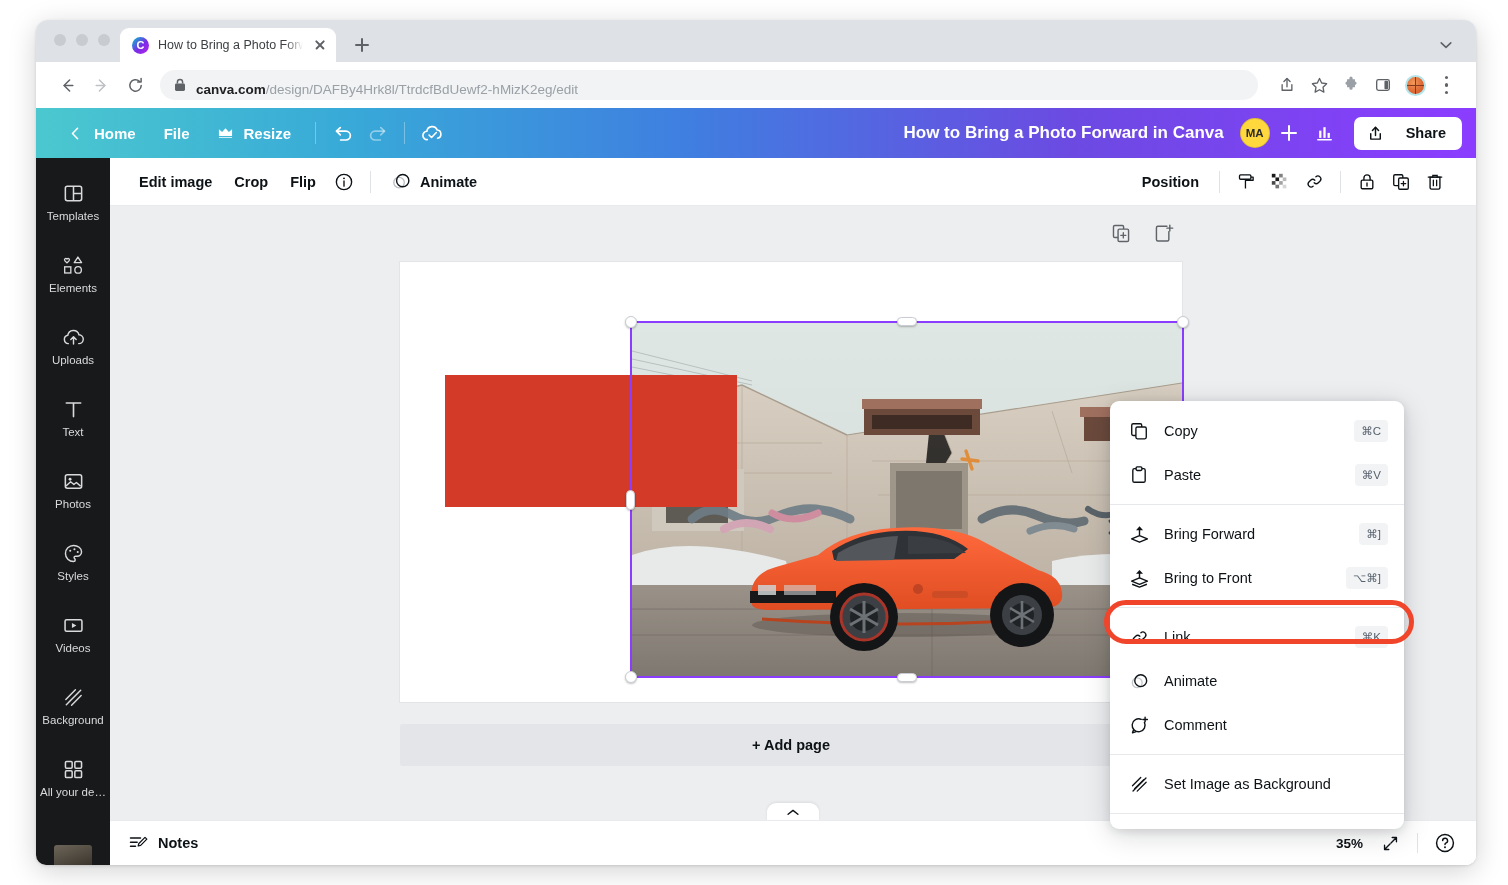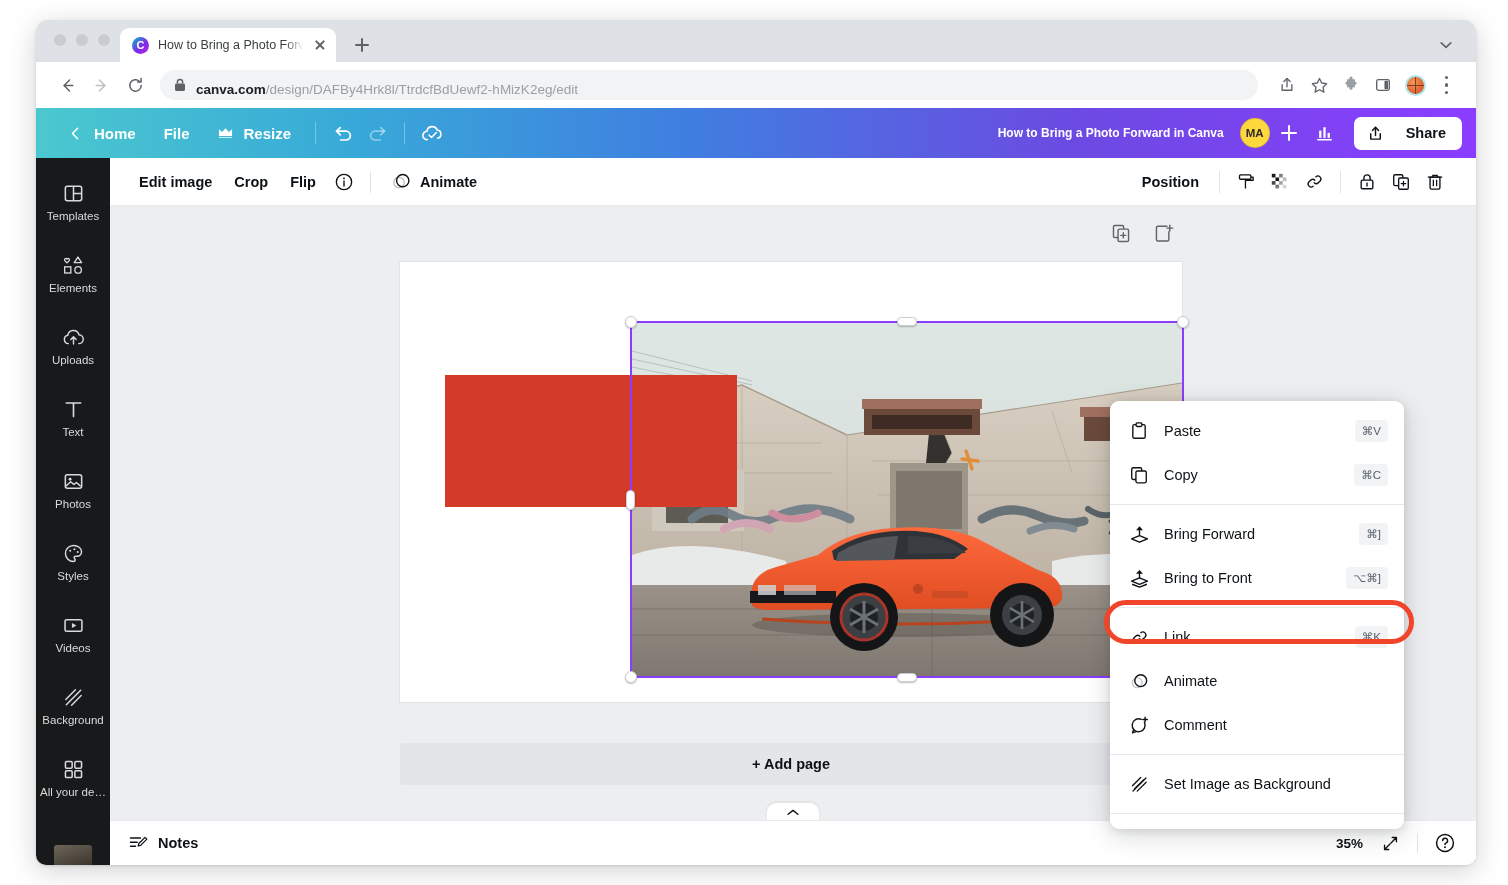--- a/index.html
+++ b/index.html
@@ -95,21 +95,21 @@
     display:flex; align-items:center; padding: 0 14px 0 18px; color:#fff;
   }
   .ct-left { display:flex; align-items:center; gap:0px; }
   .ct-item {
     display:flex; align-items:center; gap:11px; font-size:15px; font-weight:700;
     padding: 7px 14px; border-radius:6px; cursor:pointer; color:#fff; white-space:nowrap;
   }
   .ct-sep { width:1px; height:22px; background:rgba(255,255,255,.32); margin: 0 10px; }
   .ct-icobtn { width:34px; height:34px; display:flex; align-items:center; justify-content:center; border-radius:6px; cursor:pointer; }
   .ct-title {
-    flex:1 1 auto; text-align:right; font-size:12px; font-weight:700;
+    flex:1 1 auto; text-align:right; font-size:17px; font-weight:700;
     padding-right: 16px; white-space:nowrap; overflow:hidden;
   }
   .ct-right { display:flex; align-items:center; gap:6px; }
   .ma-avatar {
     width:30px; height:30px; border-radius:50%; background:#ffd83d; color:#2b2b2b;
     display:flex; align-items:center; justify-content:center;
     font-size:11.5px; font-weight:800; border:1.5px solid rgba(0,0,0,.12); cursor:pointer;
   }
   .plusbtn { width:26px; height:26px; position:relative; cursor:pointer; }
   .plusbtn::before, .plusbtn::after { content:''; position:absolute; background:#fff; border-radius:2px; }
@@ -169,21 +169,21 @@
   }
   .sel-box {
     position:absolute; left: 230px; top: 59px; width: 554px; height: 357px;
     border: 2px solid #8b3dff; pointer-events:none;
   }
   .handle { position:absolute; background:#fff; border:1px solid #c9cdd3; box-shadow:0 1px 2px rgba(0,0,0,.25); }
   .h-corner { width:12px; height:12px; border-radius:50%; }
   .h-edge-v { width:9px; height:20px; border-radius:5px; }
   .h-edge-h { width:20px; height:9px; border-radius:5px; }
   .addpage {
-    position:absolute; left: 290px; top: 537px; width: 782px; height: 42px;
+    position:absolute; left: 290px; top: 518px; width: 782px; height: 42px;
     background:#e4e5e8; border-radius:2px; display:flex; align-items:center; justify-content:center;
     font-size:14.5px; font-weight:700; color:#0d1216; cursor:pointer;
   }
   .collapse-tab {
     position:absolute; left: 50%; transform: translateX(-50%); bottom: -1px;
     width: 52px; height: 18px; background:#fff; border-radius: 9px 9px 0 0;
     display:flex; align-items:center; justify-content:center; cursor:pointer;
     box-shadow: 0 -1px 3px rgba(0,0,0,.08);
   }
 
@@ -691,37 +691,37 @@
           </div>
         </div>
       </div>
     </div>
 
     <div class="ctxmenu">
 
       <div class="mi">
         <span class="mi-ico">
           <svg viewBox="0 0 22 22" width="20" height="20">
+                <rect x="3" y="3" width="11" height="13" rx="1.6" fill="none" stroke="#0d1216" stroke-width="1.5"></rect>
+                <rect x="7.6" y="6.6" width="11.4" height="13" rx="1.6" fill="#fff" stroke="#0d1216" stroke-width="1.5"></rect>
+              </svg>
+        </span>
+        <span class="mi-label">Copy</span>
+        <span class="mi-kbd">⌘C</span>
+      </div>
+
+      <div class="mi">
+        <span class="mi-ico">
+          <svg viewBox="0 0 22 22" width="20" height="20">
                 <rect x="4.2" y="4" width="13.6" height="15" rx="1.8" fill="none" stroke="#0d1216" stroke-width="1.5"></rect>
                 <rect x="7.8" y="2" width="6.4" height="4" rx="1.2" fill="#fff" stroke="#0d1216" stroke-width="1.5"></rect>
               </svg>
         </span>
         <span class="mi-label">Paste</span>
         <span class="mi-kbd">⌘V</span>
-      </div>
-
-      <div class="mi">
-        <span class="mi-ico">
-          <svg viewBox="0 0 22 22" width="20" height="20">
-                <rect x="3" y="3" width="11" height="13" rx="1.6" fill="none" stroke="#0d1216" stroke-width="1.5"></rect>
-                <rect x="7.6" y="6.6" width="11.4" height="13" rx="1.6" fill="#fff" stroke="#0d1216" stroke-width="1.5"></rect>
-              </svg>
-        </span>
-        <span class="mi-label">Copy</span>
-        <span class="mi-kbd">⌘C</span>
       </div>
 
 
       <div class="mi-div"></div>
 
       <div class="mi">
         <span class="mi-ico">
           <svg viewBox="0 0 24 24" width="21" height="21">
                 <path d="M12 2.6 16 7h-8z" fill="#0d1216"></path>
                 <path d="M12 6.4v6" stroke="#0d1216" stroke-width="1.6" stroke-linecap="round"></path>

